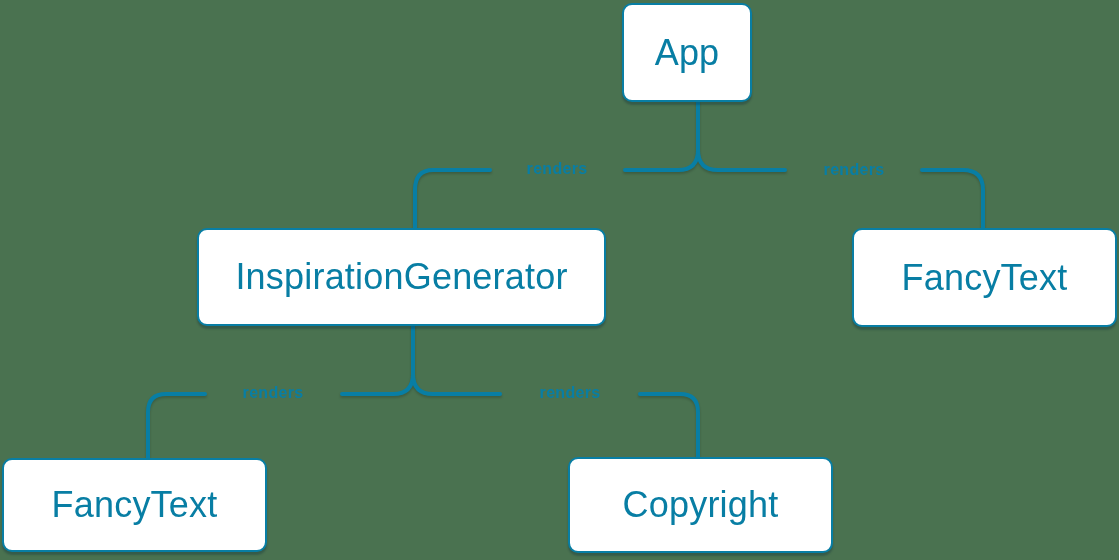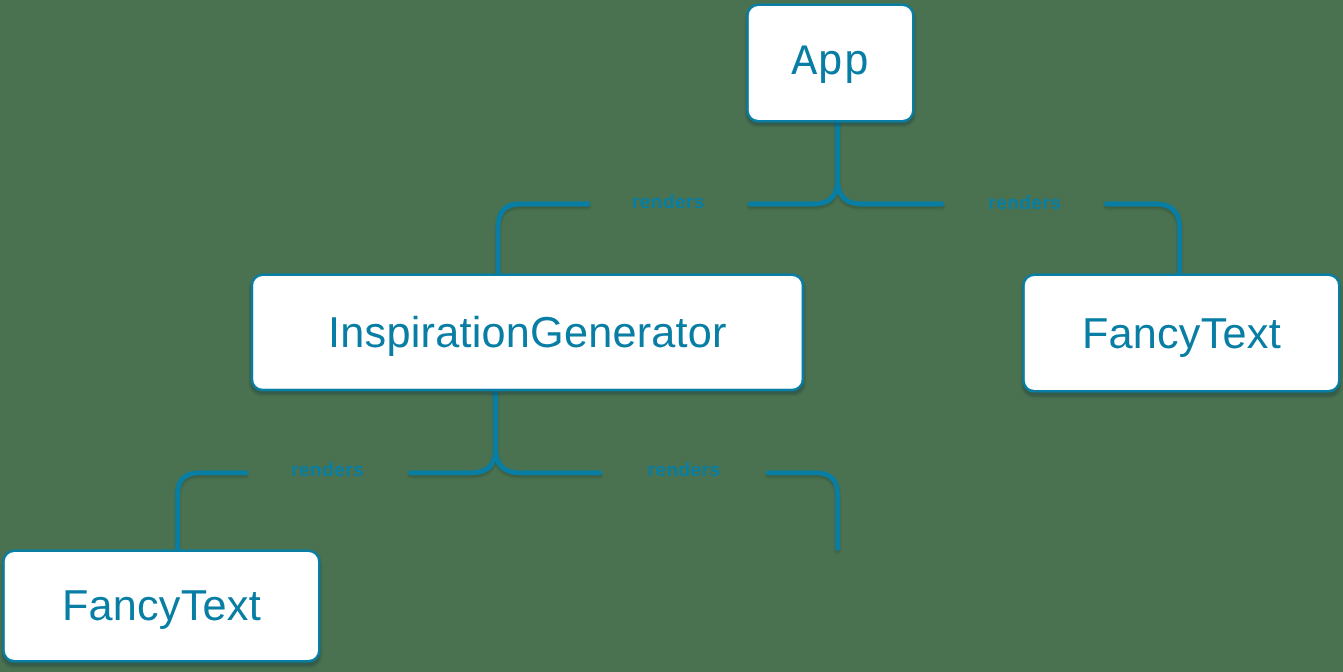--- a/index.html
+++ b/index.html
@@ -41,22 +41,22 @@
     background:var(--node-fill);
     border:2.5px solid var(--accent);
     border-radius:10px;
     box-shadow:0 3px 2px rgba(10,40,55,0.30);
     color:var(--accent);
     font-size:36px;
     font-weight:500;
     letter-spacing:0.2px;
     white-space:nowrap;
   }
-  .node-app{left:622px;top:3px;width:140px;height:99px;font-family:Liberation Mono, monospace;}
-  .node-inspiration{left:197px;top:228px;width:461px;height:98px;margin-left:12px;}
+  .node-app{left:622px;top:3px;width:130px;height:99px;}
+  .node-inspiration{left:197px;top:228px;width:409px;height:98px;}
   .node-fancytext-top{left:852px;top:228px;width:265px;height:99px;}
   .node-fancytext-bottom{left:2px;top:458px;width:265px;height:94px;}
   .node-copyright{left:568px;top:457px;width:265px;height:96px;}
   .edge-label{
     position:absolute;
     transform:translate(-50%,-50%);
     color:var(--accent);
     font-size:16px;
     font-weight:600;
     letter-spacing:0.3px;
@@ -88,19 +88,22 @@
   </div>
 
   <div class="node node-fancytext-top">
     <span>FancyText</span>
   </div>
 
   <div class="node node-fancytext-bottom">
     <span>FancyText</span>
   </div>
 
+  <div class="node node-copyright">
+    <span>Copyright</span>
+  </div>
 
   <div class="edge-label edge-label-0">renders</div>
   <div class="edge-label edge-label-1">renders</div>
   <div class="edge-label edge-label-2">renders</div>
   <div class="edge-label edge-label-3">renders</div>
 
 </div>
 
 </body></html>

